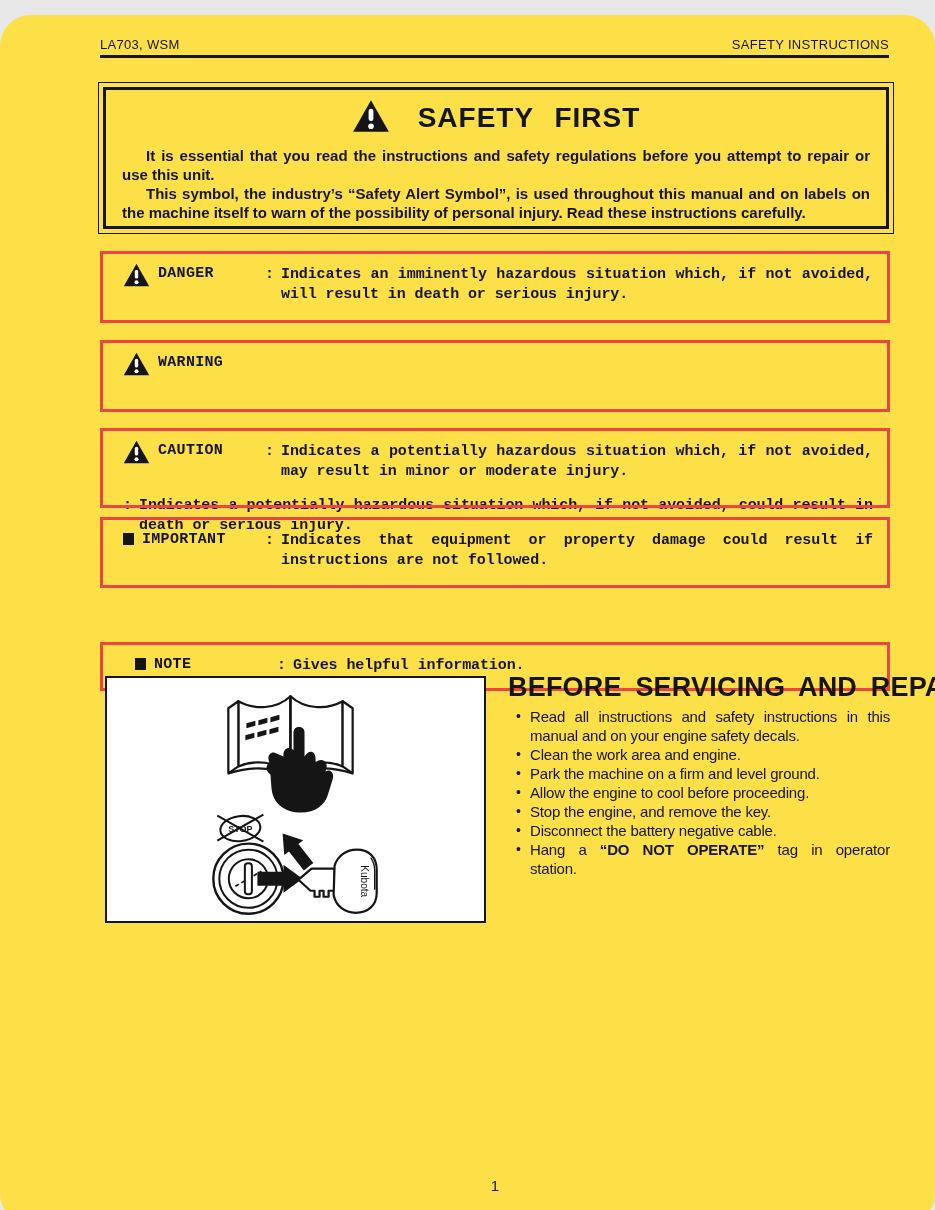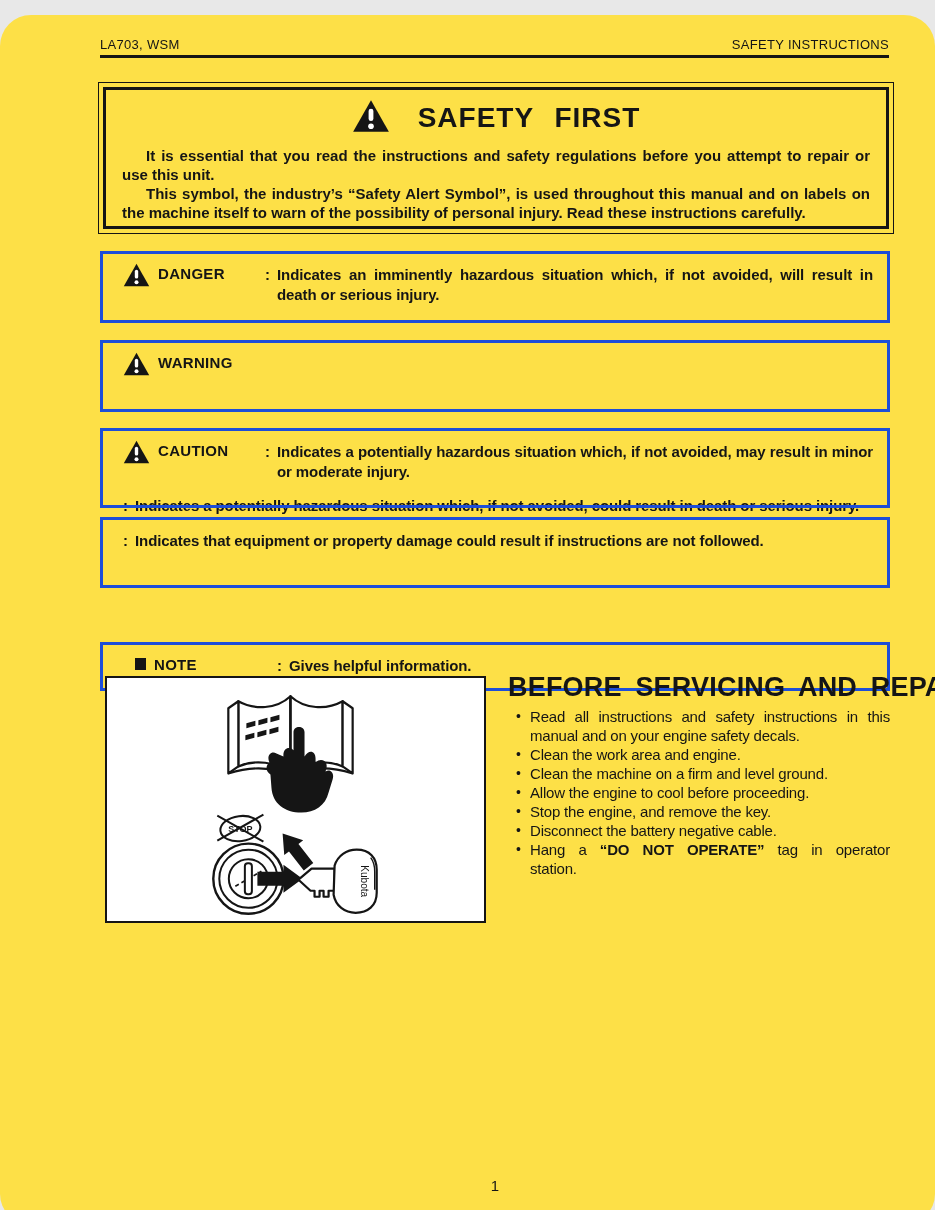--- a/index.html
+++ b/index.html
@@ -23,22 +23,22 @@
     position:absolute; left:98px; right:41px; top:67px; height:152px;
     border:1.5px solid #151515; padding:4px;
   }
   .sf-inner { border:3px solid #151515; height:100%; padding:6px 16px 0 16px; }
   .sf-title { display:flex; justify-content:center; align-items:center; gap:28px; margin:3px 0 9px; }
   .sf-title-text { font-size:28px; font-weight:bold; letter-spacing:1px; word-spacing:12px; }
   .sf-para { font-size:15px; font-weight:bold; line-height:19px; text-align:justify; text-indent:24px; }
 
   
   .alert-box {
-    position:absolute; left:100px; right:45px; border:3px solid #1d4ed8;
-    display:flex; padding:11px 14px 0 20px;
+    position:absolute; left:100px; right:45px; border:3px solid #ef4444;
+    display:flex; padding:11px 14px 0 20px;font-family:Liberation Mono, monospace;
   }
   #alert-danger    { top:236px; height:72px; }
   #alert-warning   { top:325px; height:72px;flex-direction:column; }
   #alert-caution   { top:413px; height:80px; }
   #alert-important { top:502px; height:71px; }
   #alert-note      { top:627px; height:49px;padding-left:32px; }
   .alert-label { flex:0 0 142px; display:flex; gap:8px; align-items:flex-start;
                  font-weight:bold; font-size:15px; letter-spacing:0.3px; }
   .alert-label .tri { margin-top:-2px; flex:none; }
   .sq { width:11px; height:12px; background:#151515; margin-top:2px; flex:none; }
@@ -138,20 +138,24 @@
       </span>
       <span>CAUTION</span>
     </div>
     <div class="alert-desc">
       <span class="alert-colon">:</span>
       <span class="alert-text">Indicates a potentially hazardous situation which, if not avoided, may result in minor or moderate injury.</span>
     </div>
   </div>
 
   <div class="alert-box" id="alert-important">
+    <div class="alert-label">
+      <span class="sq"></span>
+      <span>IMPORTANT</span>
+    </div>
     <div class="alert-desc">
       <span class="alert-colon">:</span>
       <span class="alert-text">Indicates that equipment or property damage could result if instructions are not followed.</span>
     </div>
   </div>
 
   <div class="alert-box" id="alert-note">
     <div class="alert-label">
       <span class="sq"></span>
       <span>NOTE</span>
@@ -238,21 +242,21 @@
       <li>
         <span class="bullet">•</span>
         <span class="li-text">Read all instructions and safety instructions in this manual and on your engine safety decals.</span>
       </li>
       <li>
         <span class="bullet">•</span>
         <span class="li-text">Clean the work area and engine.</span>
       </li>
       <li>
         <span class="bullet">•</span>
-        <span class="li-text">Clean the machine on a firm and level ground.</span>
+        <span class="li-text">Park the machine on a firm and level ground.</span>
       </li>
       <li>
         <span class="bullet">•</span>
         <span class="li-text">Allow the engine to cool before proceeding.</span>
       </li>
       <li>
         <span class="bullet">•</span>
         <span class="li-text">Stop the engine, and remove the key.</span>
       </li>
       <li>

